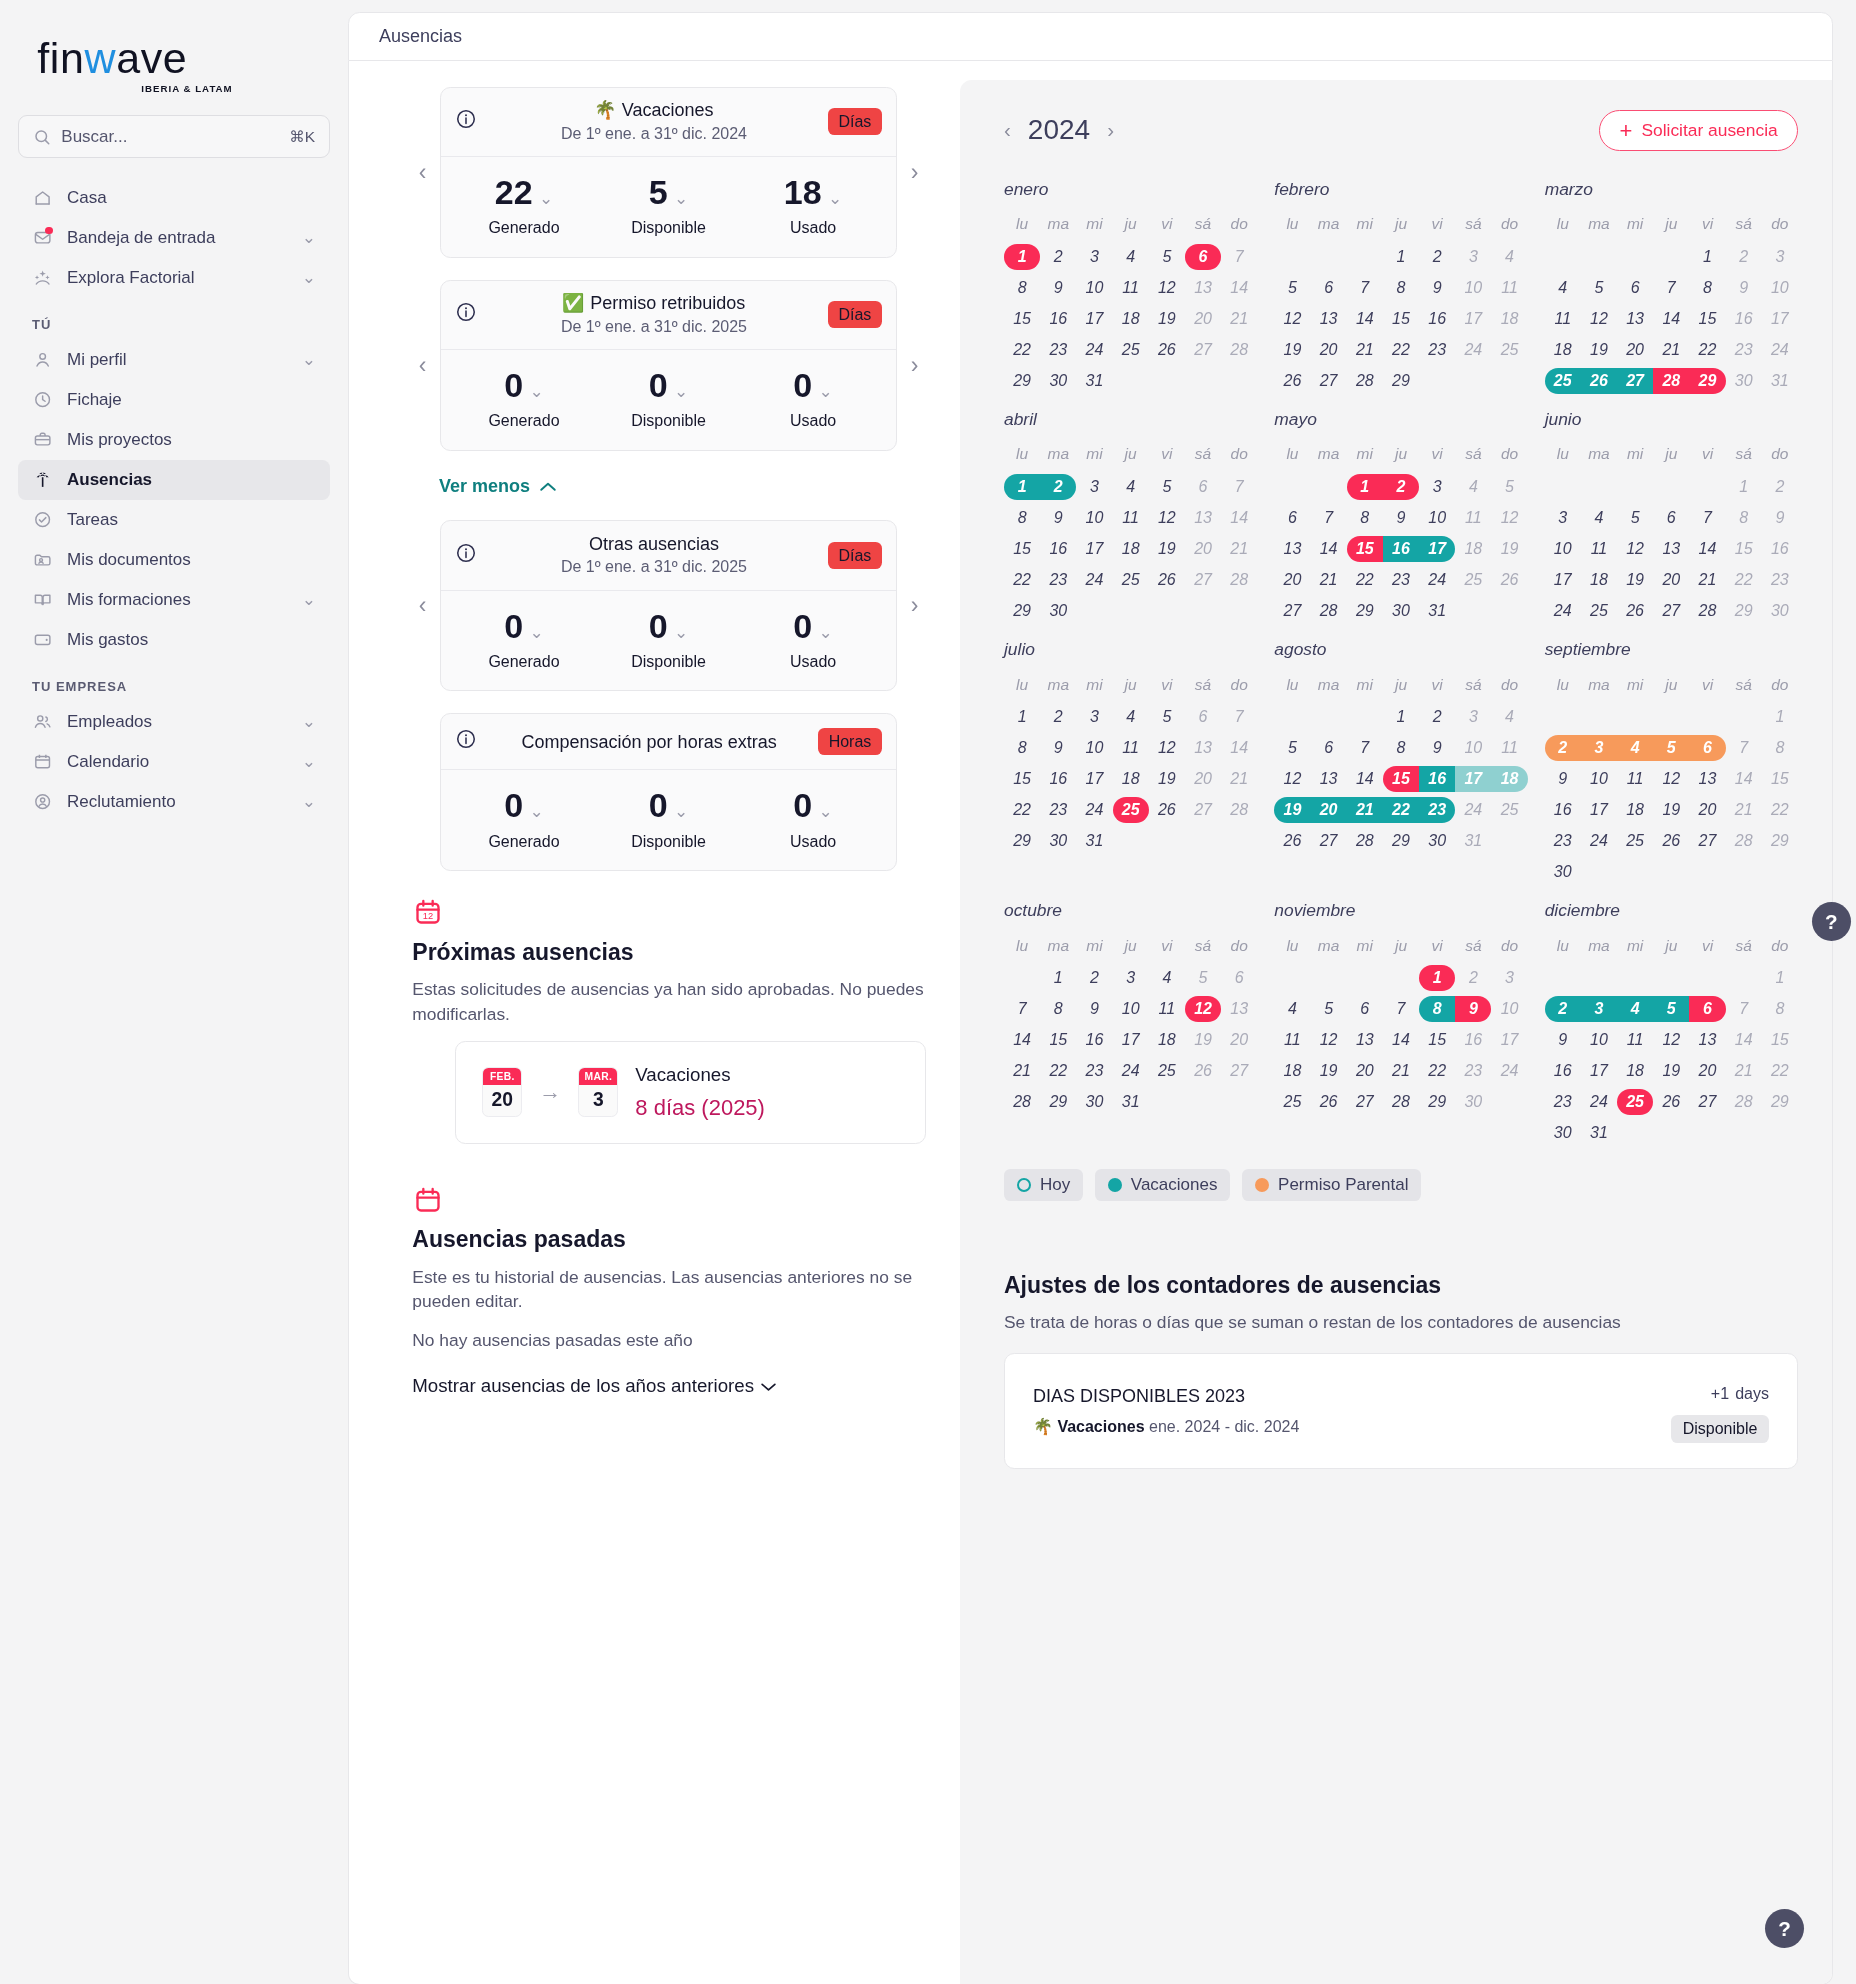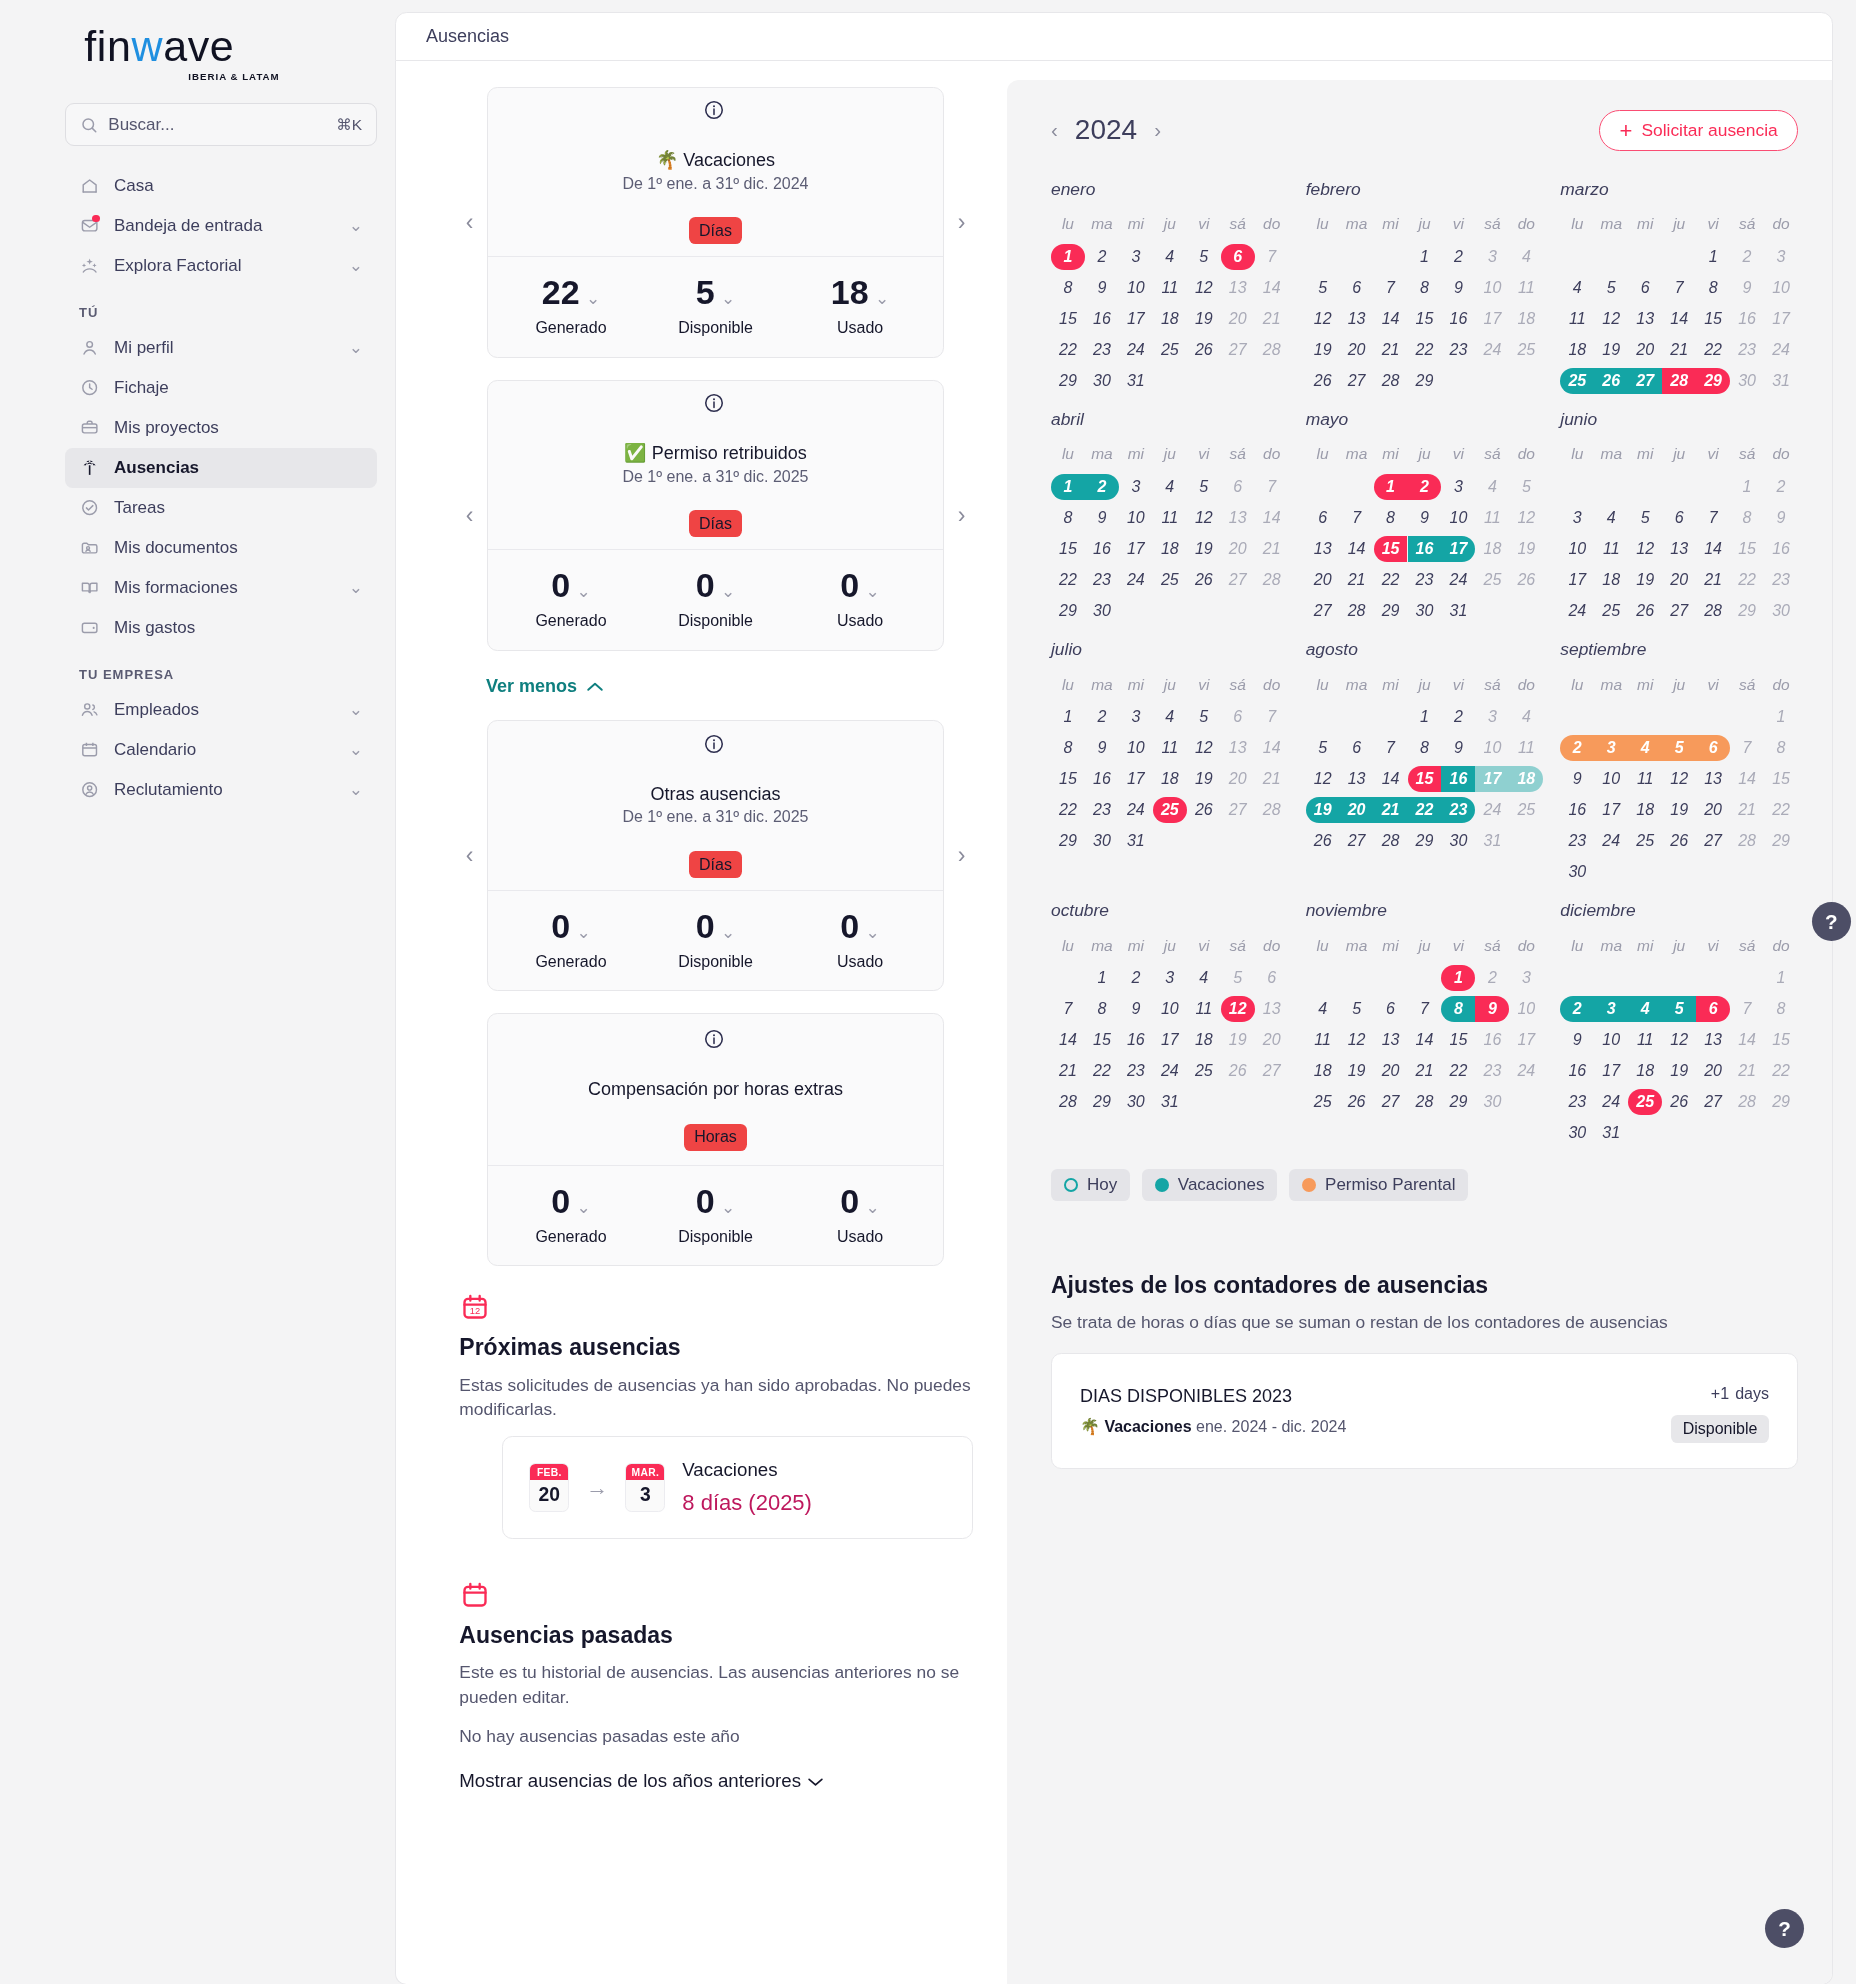--- a/index.html
+++ b/index.html
@@ -10,24 +10,23 @@
     color: #2f3050;
     font-size: 17px;
     overflow: hidden;
   }
   .app { display: flex; width: 1856px; height: 1985px; }
 
   
   .sidebar {
     width: 348px; flex: 0 0 348px;
     background: #f4f4f5;
-    padding: 0 18px;
+    padding: 12px 18px;
     position: relative;
     overflow: hidden;
-    margin-left: 47px;
   }
   .logo-wrap { padding: 24.5px 19.3px 17px 19.3px; }
   .logo { font-size: 43px; letter-spacing: 0.6px; line-height: 1; font-weight: 300; }
   .logo .fin { color: #101222; }
   .logo .w { color: #1f8fe0; }
   .logo .ave { color: #101222; }
   .logo-sub { font-size: 9.7px; font-weight: bold; letter-spacing: 1px; color: #101222; text-align: center; margin-top: 3.9px; margin-left: 26px;}
 
   .search-box {
     margin: 3.9px 0 19.3px 0;
@@ -114,22 +113,21 @@
     flex: 1;
     border: 0.6px solid #e7e7ea;
     border-radius: 10.3px;
     background: #fafafb;
     overflow: hidden;
   }
   .card-head {
     display: flex; align-items: center;
     padding: 11.6px 14px;
     border-bottom: 0.6px solid #e9e9ed;
-    gap: 23px;
-    flex-direction: column;
+    gap: 7px;
   }
   .card-head .info-ico { width: 24.5px; flex: 0 0 24.5px; color: #2f3050; }
   .card-head .titles { flex: 1; text-align: center; }
   .card-head .c-title { font-size: 18px; color: #16172b; line-height: 1.25; }
   .card-head .c-sub { font-size: 16px; color: #5c5d74; line-height: 1.3; margin-top: 1.9px; }
   .unit-pill {
     background: #ef4444; color: #16172b;
     font-size: 16px; padding: 4.5px 10.3px; border-radius: 6.4px;
     white-space: nowrap;
   }

